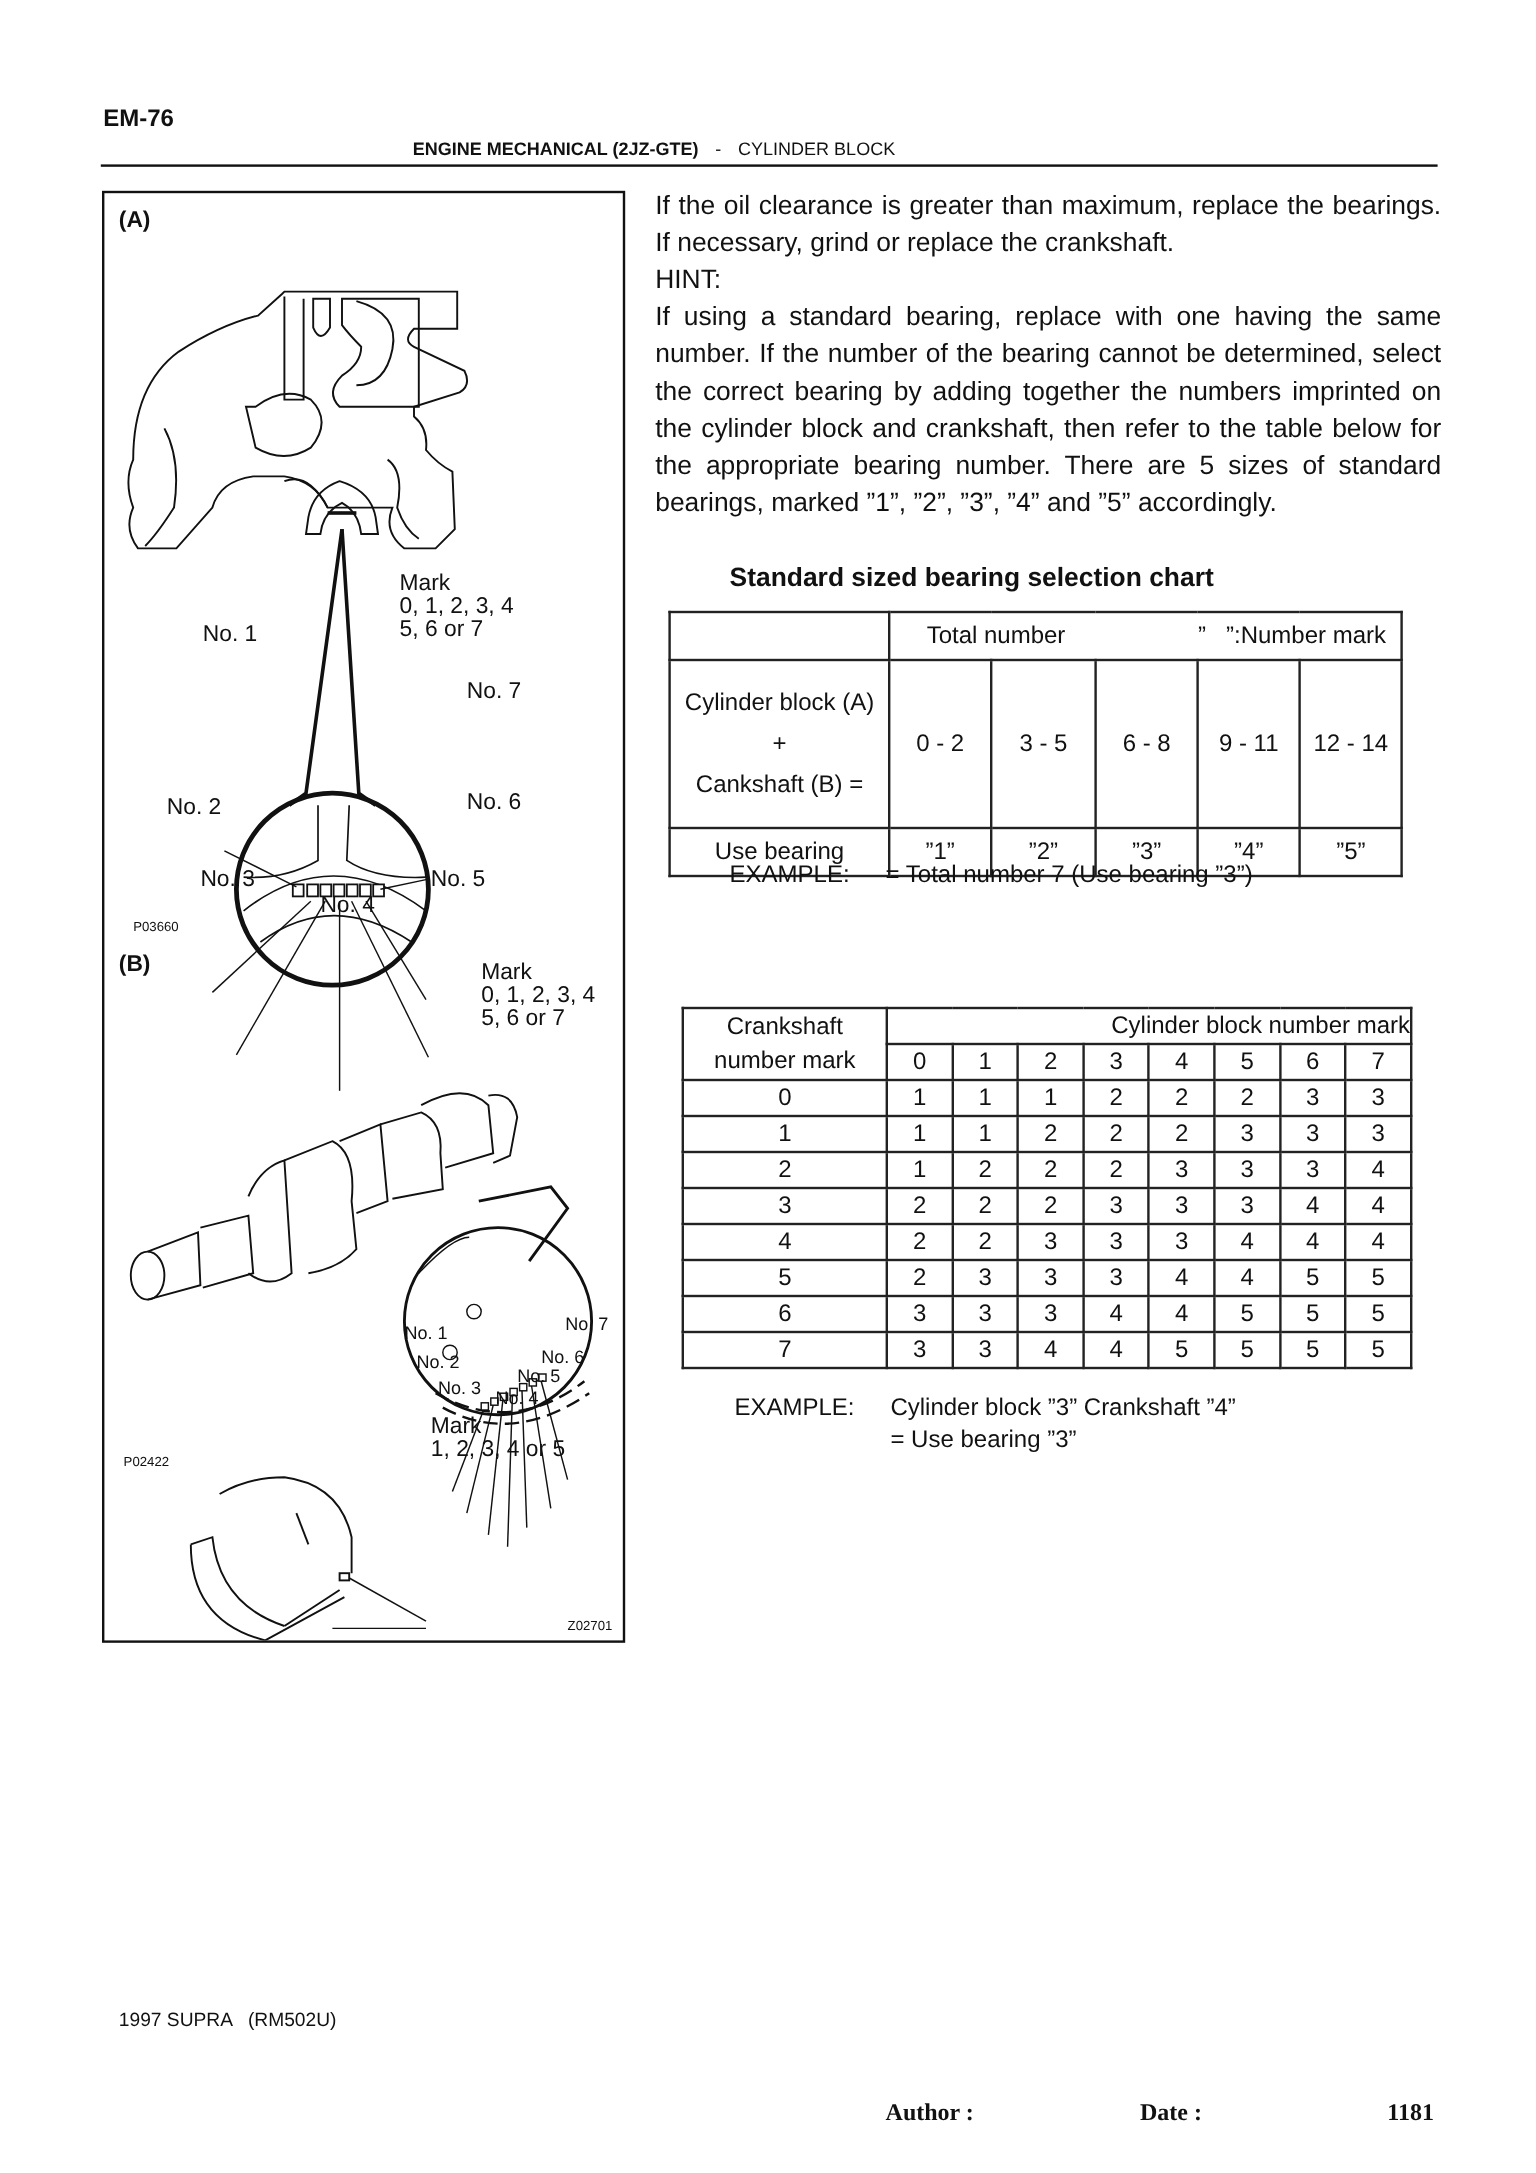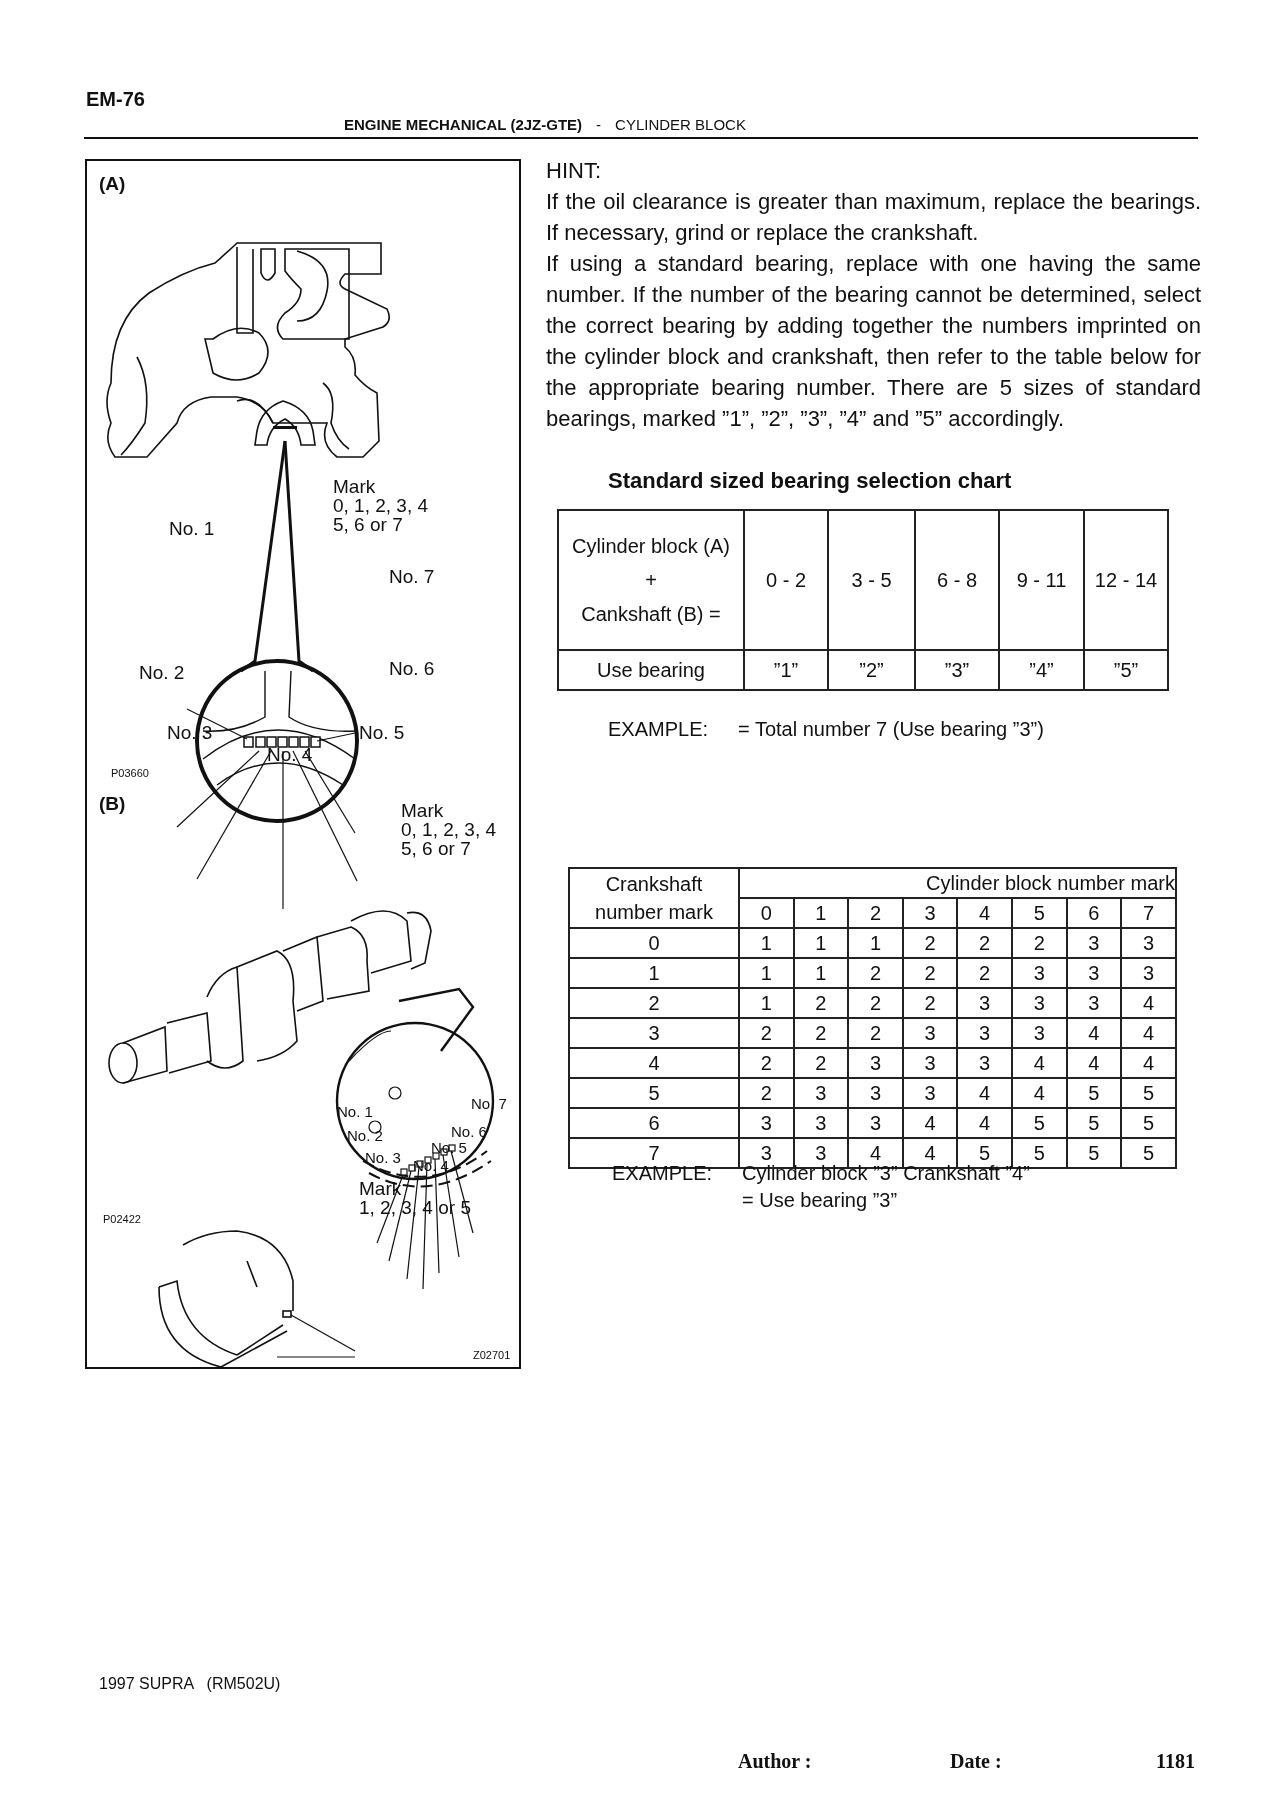--- a/index.html
+++ b/index.html
@@ -17,21 +17,21 @@
   .fig-small { font-size: 12px; }
   .fig-code { font-size: 11px; }
 
   .body-text { left: 546px; top: 155px; width: 655px; font-size: 22px; line-height: 31px; text-align: justify; }
   .body-text p { margin: 0; }
   .chart-heading { left: 608px; top: 468px; font-size: 22px; font-weight: bold; }
 
   table { border-collapse: collapse; font-size: 20px; }
   .t1 { left: 557px; top: 509px; width: 612px; }
   .t1 td { border: 2px solid #222; text-align: center; padding: 0; }
-  .t2 { left: 568px; top: 839px; width: 609px; margin-top: 28px; }
+  .t2 { left: 568px; top: 839px; width: 609px; }
   .t2 td { border: 2px solid #222; text-align: center; padding: 0; }
   .example { font-size: 20px; line-height: 27px; }
   .footer-model { left: 99px; top: 1675px; font-size: 16px; }
   .footer-serif { font-family: "Liberation Serif", serif; font-weight: bold; font-size: 20px; top: 1750px; }
 </style>
 </head>
 <body>
 
 <div class="abs page-code">EM-76</div>
 <div class="abs running-head">
@@ -174,28 +174,35 @@
   <div class="abs fig-small" style="left:384px;top:934px;font-size:15px">No. 7</div>
   <div class="abs fig-text" style="left:272px;top:1018px">
     <div>Mark</div>
     <div>1, 2, 3, 4 or 5</div>
   </div>
   <div class="abs fig-code" style="left:16px;top:1052px">P02422</div>
   <div class="abs fig-code" style="left:386px;top:1188px">Z02701</div>
 </div>
 
 <div class="abs body-text">
+  <p>If the oil clearance is greater than maximum, replace the bearings. If necessary, grind or replace the crankshaft.</p>
   <p>HINT:</p>
-  <p>If the oil clearance is greater than maximum, replace the bearings. If necessary, grind or replace the crankshaft.</p>
   <p>If using a standard bearing, replace with one having the same number. If the number of the bearing cannot be determined, select the correct bearing by adding together the numbers imprinted on the cylinder block and crankshaft, then refer to the table below for the appropriate bearing number. There are 5 sizes of standard bearings, marked ”1”, ”2”, ”3”, ”4” and ”5” accordingly.</p>
 </div>
 <div class="abs chart-heading">Standard sized bearing selection chart</div>
 
 <table class="abs t1">
   <tbody>
+      <tr style="height:40px">
+    <td style="width:180px"></td>
+    <td colspan="5" style="text-align:left;padding-left:30px">
+      <span>Total number</span>
+      <span style="float:right;padding-right:12px;white-space:pre">”   ”:Number mark</span>
+    </td>
+  </tr>
   <tr style="height:140px">
     <td style="line-height:34px">
       <div>Cylinder block (A)</div>
       <div>+</div>
       <div>Cankshaft (B) =</div>
     </td>
     <td style="width:82px">0 - 2</td>
     <td style="width:85px">3 - 5</td>
     <td style="width:82px">6 - 8</td>
     <td style="width:83px">9 - 11</td>

